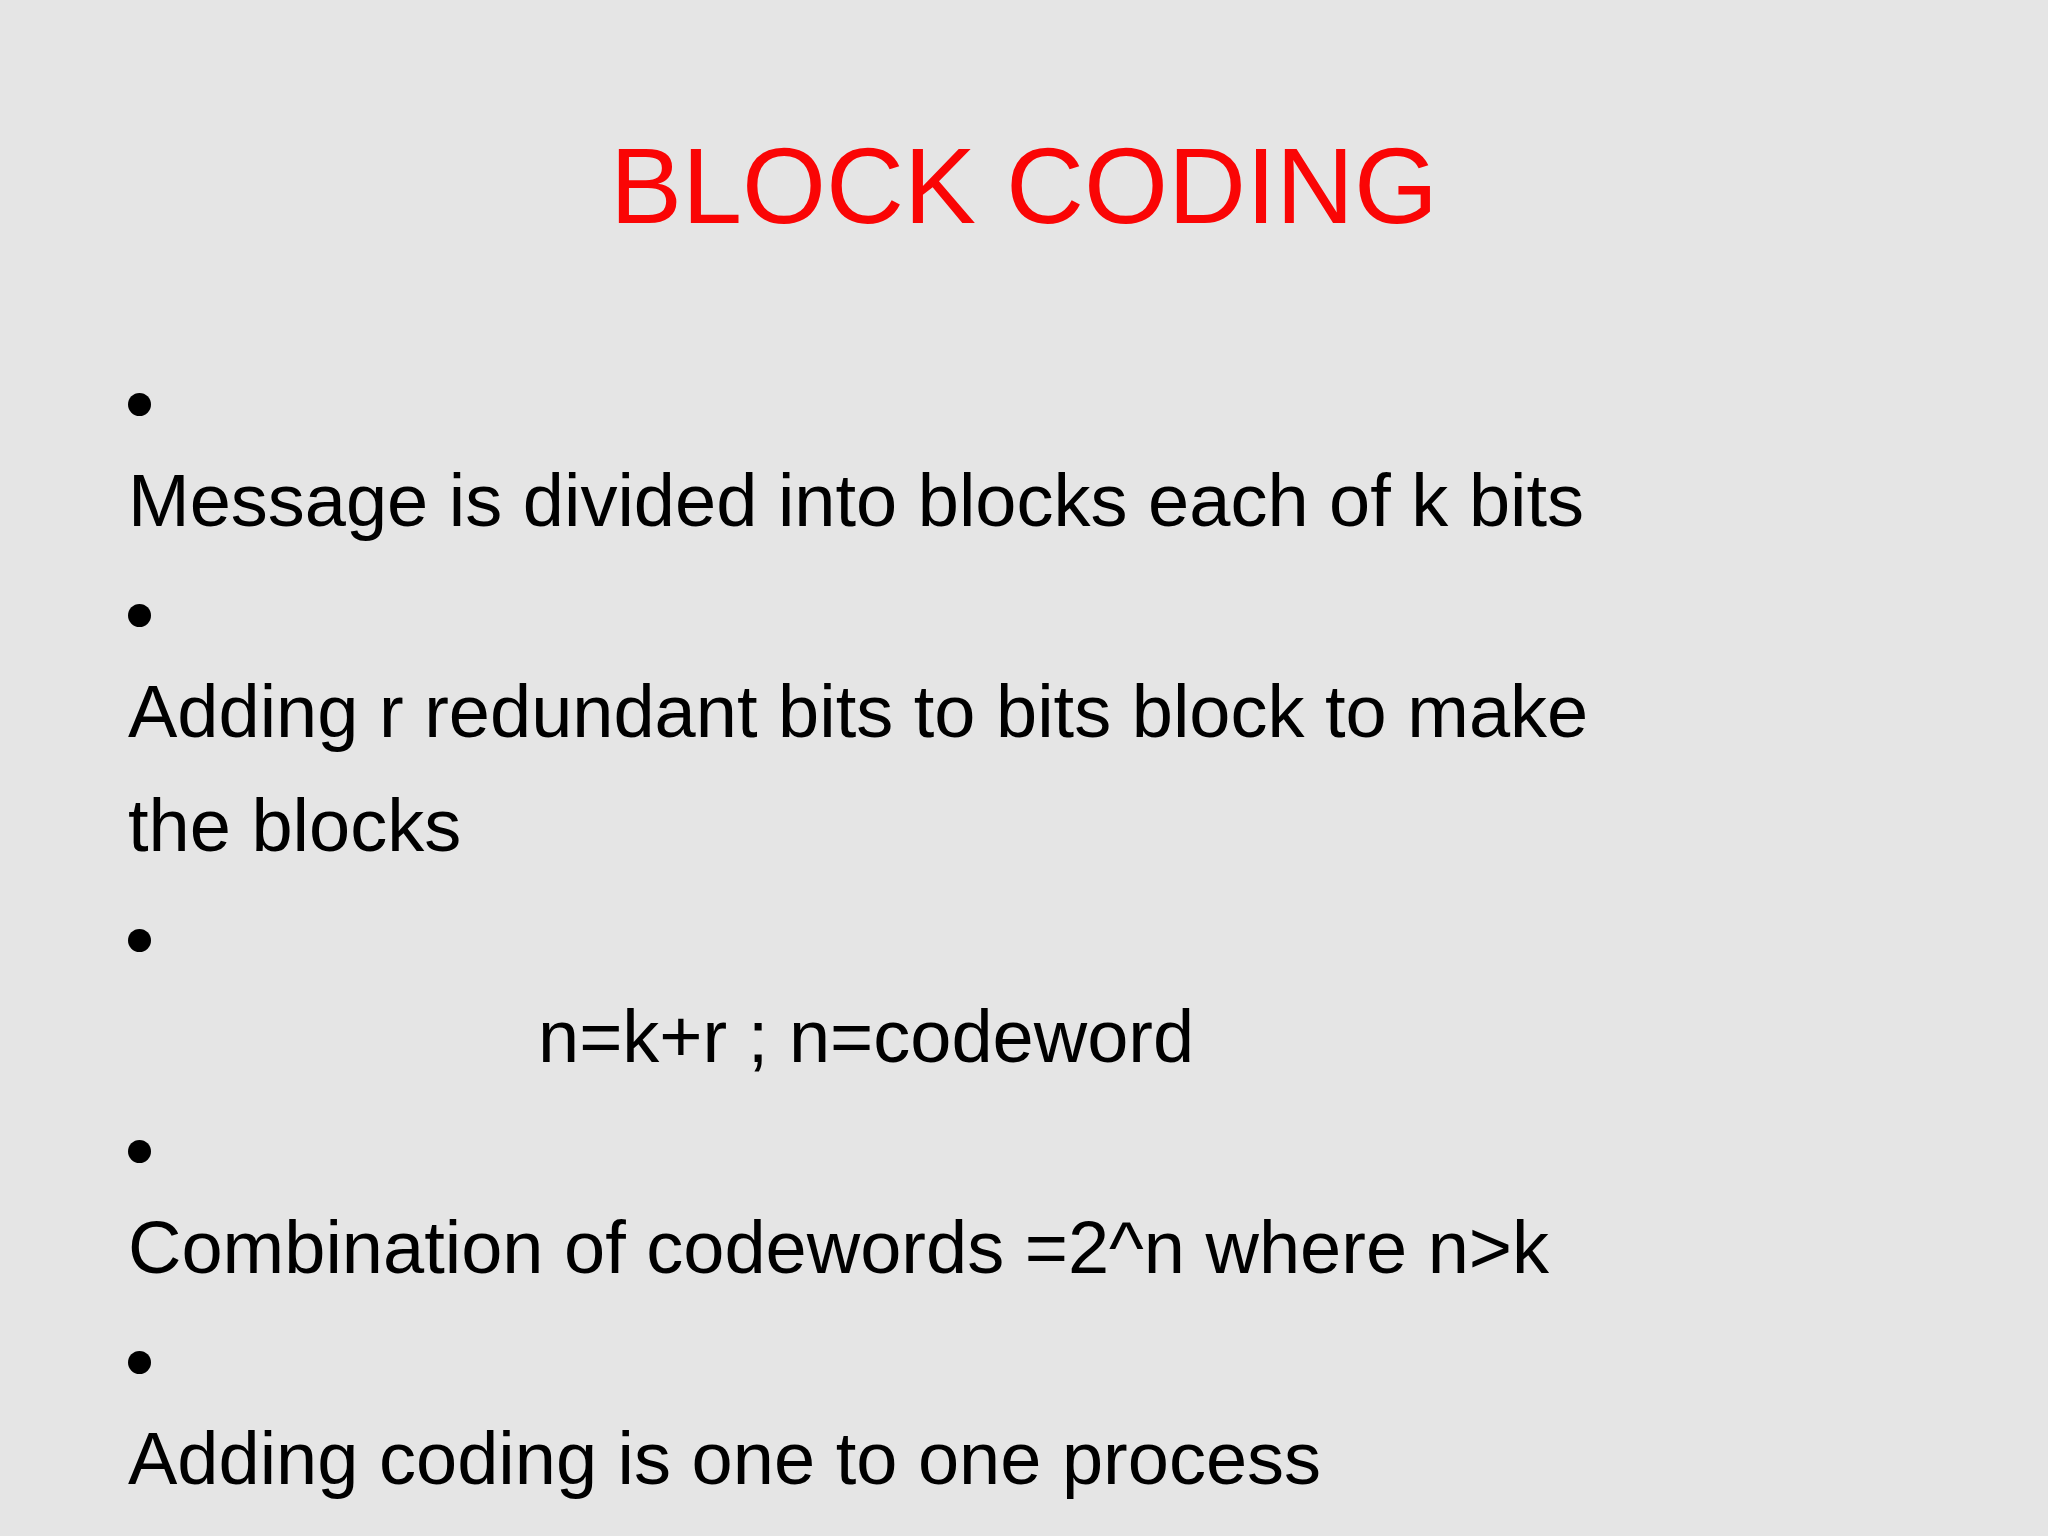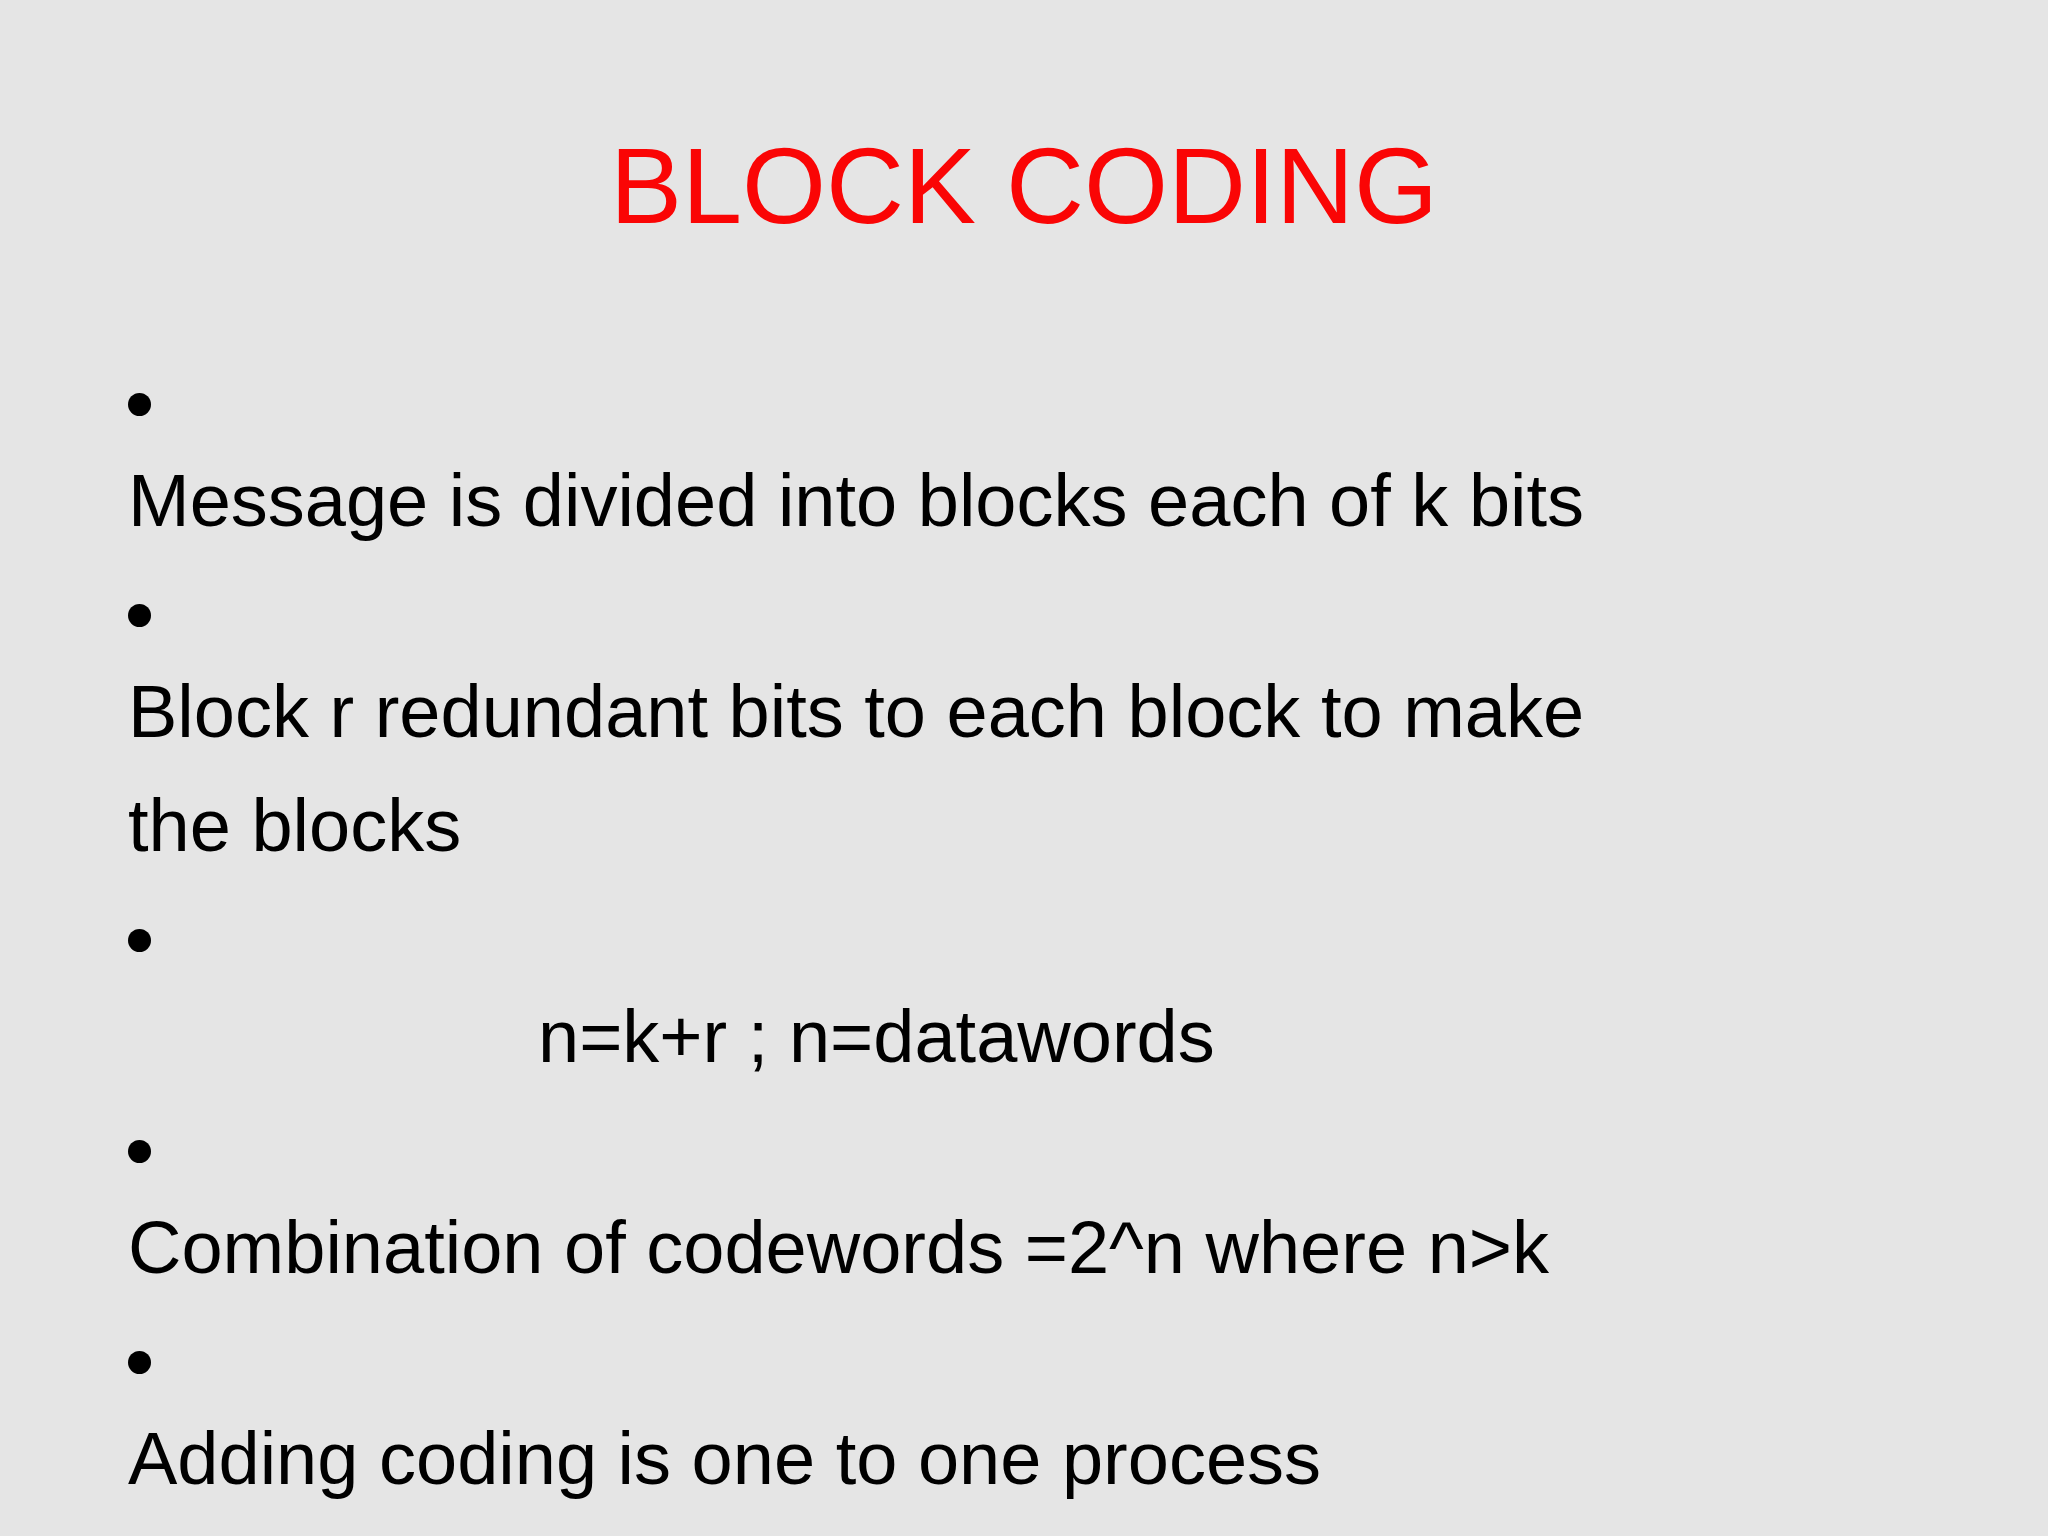--- a/index.html
+++ b/index.html
@@ -76,30 +76,30 @@
         </div>
         <div class="content">
           <div class="line">Message is divided into blocks each of k bits</div>
         </div>
       </div>
       <div class="bullet-row">
         <div class="marker">
           <span class="dot"></span>
         </div>
         <div class="content">
-          <div class="line">Block r redundant bits to each block to make</div>
+          <div class="line">Adding r redundant bits to bits block to make</div>
           <div class="line">the blocks</div>
         </div>
       </div>
       <div class="bullet-row">
         <div class="marker">
           <span class="dot"></span>
         </div>
         <div class="content indent">
-          <div class="line">n=k+r ; n=datawords</div>
+          <div class="line">n=k+r ; n=codeword</div>
         </div>
       </div>
       <div class="bullet-row">
         <div class="marker">
           <span class="dot"></span>
         </div>
         <div class="content">
           <div class="line">Combination of codewords =2^n where n&gt;k</div>
         </div>
       </div>

